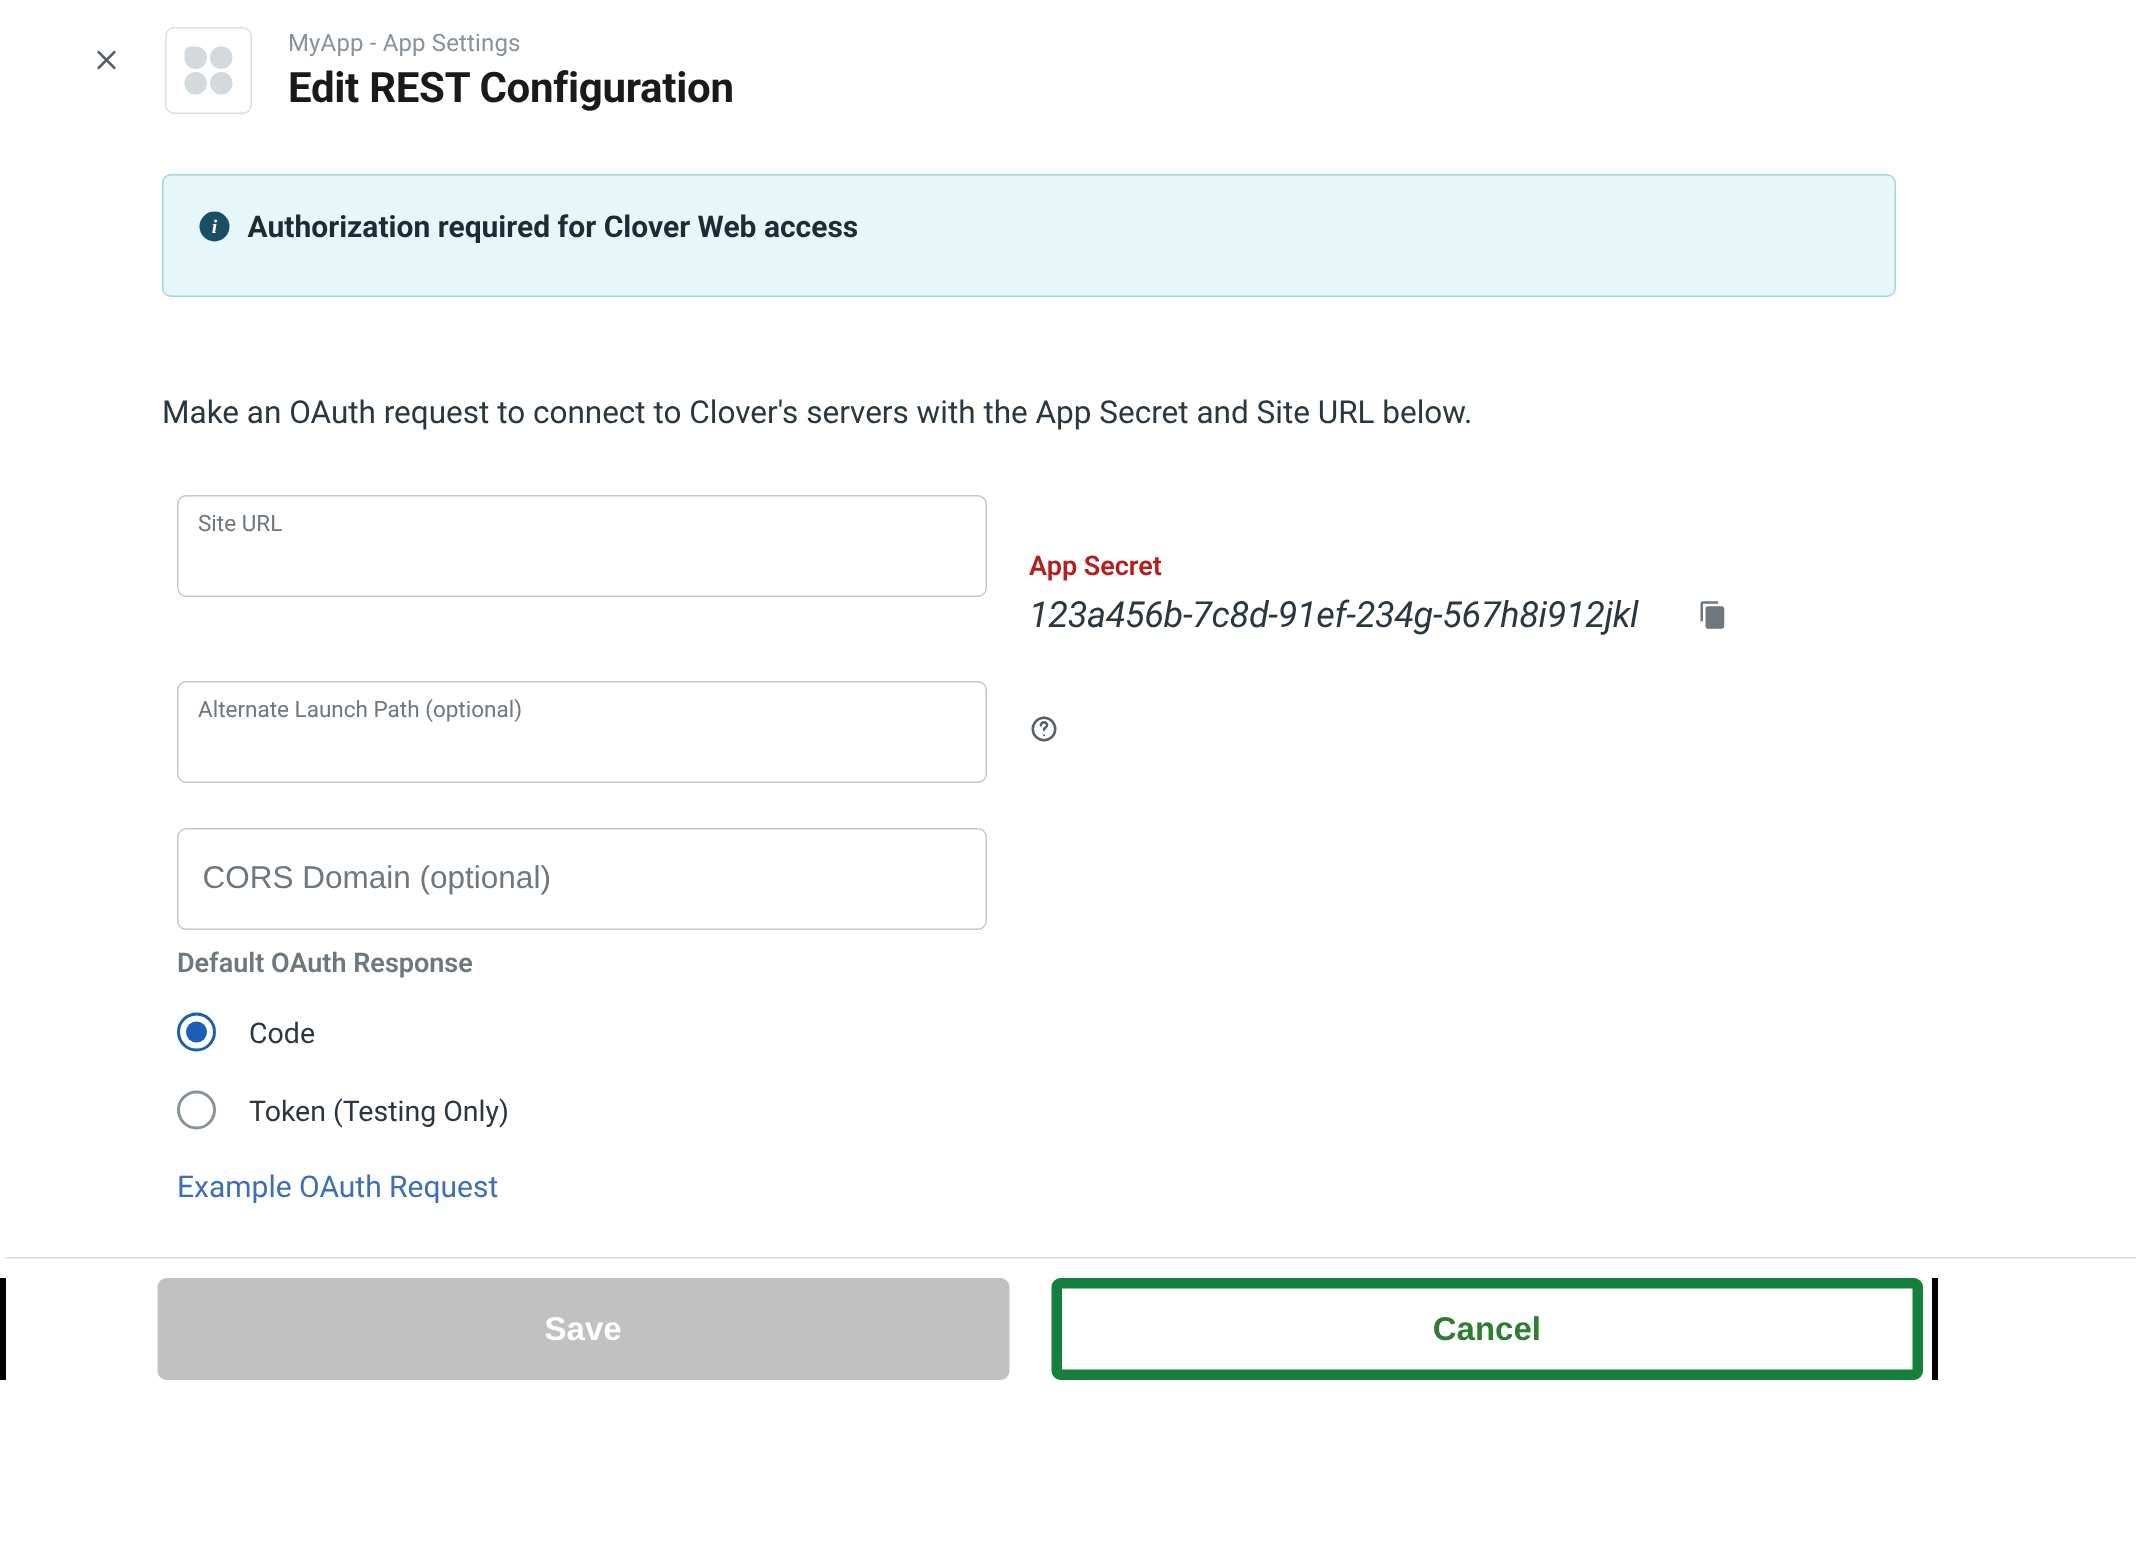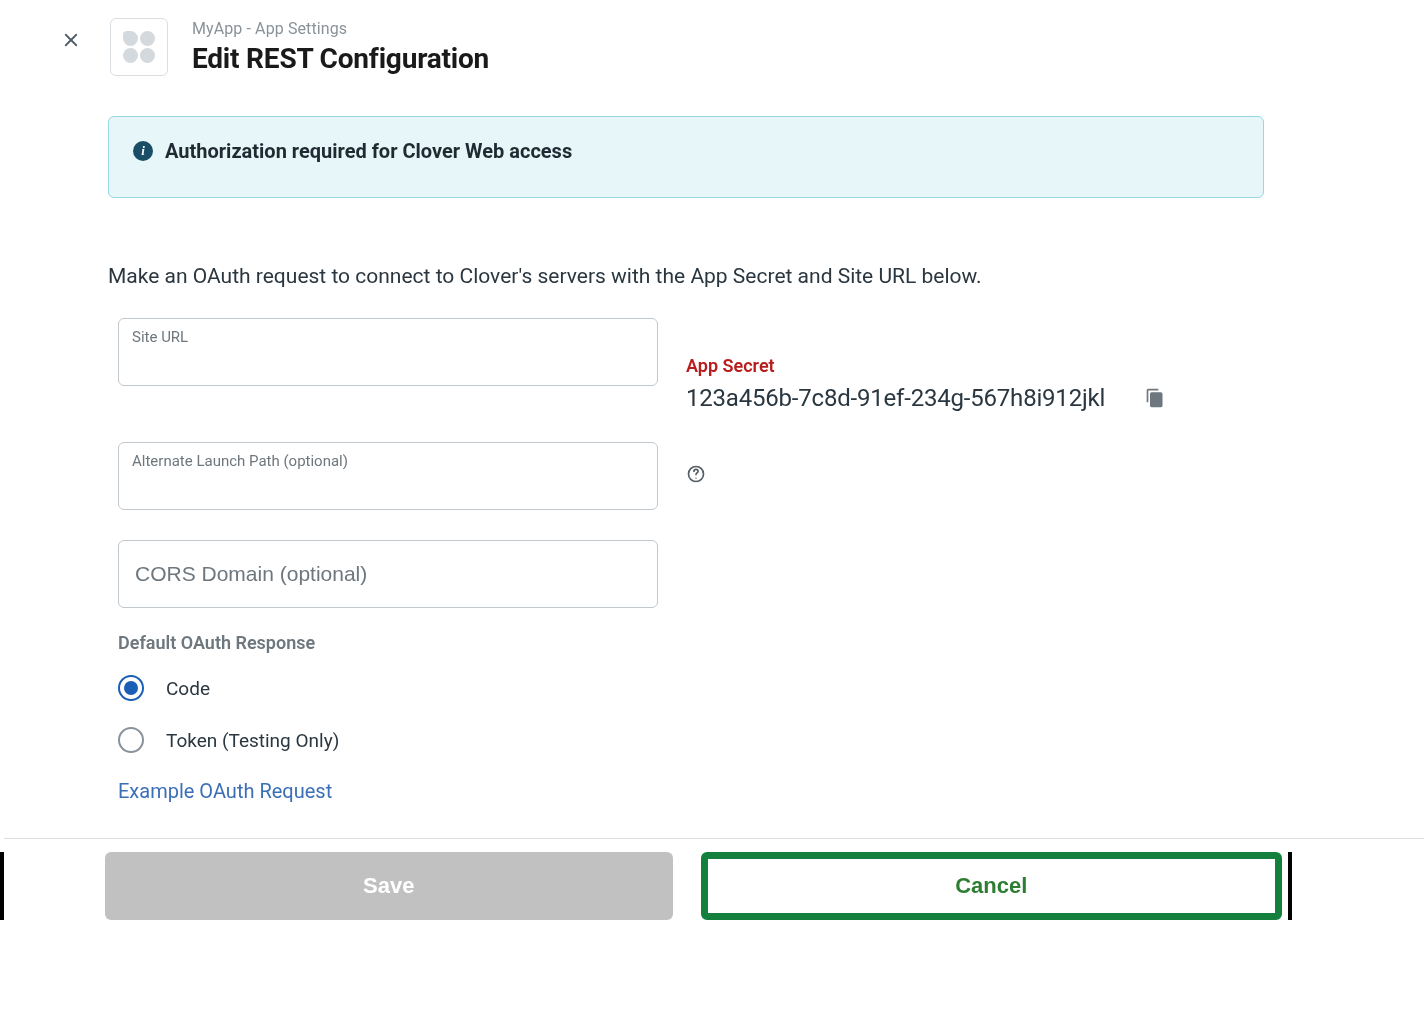--- a/index.html
+++ b/index.html
@@ -121,21 +121,21 @@
     top: 264px;
     left: 108px;
     right: 148px;
     font-size: 21px;
     color: #2a3740;
   }
 
   
   .form-area {
     position: absolute;
-    top: 318px;
+    top: 330px;
     left: 118px;
     right: 164px;
   }
   .row {
     display: flex;
     gap: 28px;
     align-items: flex-start;
     margin-bottom: 30px;
   }
   .field {
@@ -176,20 +176,21 @@
   .secret-label {
     font-size: 18px;
     font-weight: 600;
     color: #b91c1c;
     margin-bottom: 8px;
     margin-top: 31px;
   }
   .secret-row {
     display: flex;
     gap: 40px;
+    font-style: italic;
   }
   .secret-val {
     font-size: 24px;
     color: #2a3740;
     letter-spacing: -0.2px;
   }
   .copy-btn {
     color: #6e777e;
     cursor: pointer;
     display: flex;

